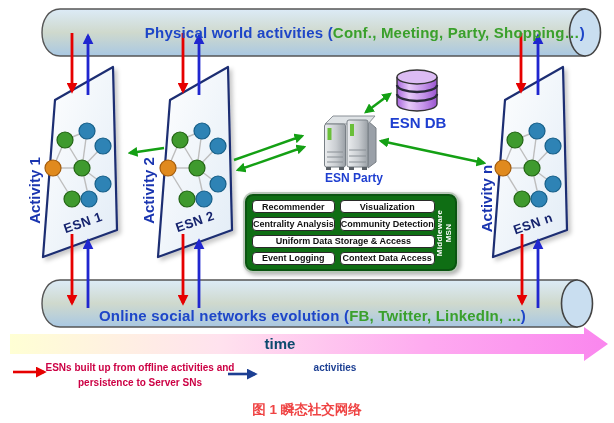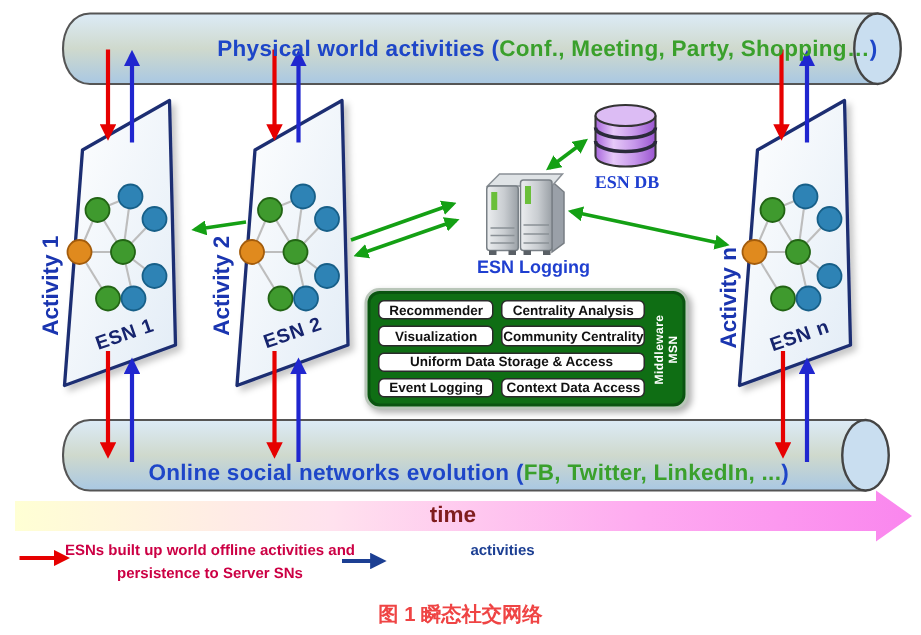--- a/index.html
+++ b/index.html
@@ -48,21 +48,21 @@
   .mw-vlabel{position:absolute;right:2px;top:0;width:22px;height:100%;}
   .mw-vlabel span{
     position:absolute;left:50%;top:50%;white-space:nowrap;
     font-size:8px;font-weight:bold;color:#ffffff;letter-spacing:.3px;
   }
   .mw-vlabel .v1{transform:translate(-50%,-50%) translateX(4.5px) rotate(-90deg);}
   .mw-vlabel .v2{transform:translate(-50%,-50%) translateX(-4.5px) rotate(-90deg);}
   
   .time-label{
     position:absolute;left:0;width:560px;top:335px;text-align:center;
-    font-size:15px;font-weight:bold;color:#7f1d1d;margin-left:22px;
+    font-size:15px;font-weight:bold;color:#0c4a6e;
   }
   
   .legend-red{
     position:absolute;left:40px;top:360px;width:200px;text-align:center;
     color:#cc0044;font-size:10px;font-weight:bold;line-height:15px;
   }
   .legend-blue{
     position:absolute;left:265px;top:360px;width:140px;text-align:center;
     color:#1c3f93;font-size:10px;font-weight:bold;line-height:15px;
   }
@@ -229,43 +229,43 @@
   </div>
 
   <div class="act-label" style="left:-26px;top:182px;">Activity 1</div>
   <div class="act-label" style="left:88px;top:182px;">Activity 2</div>
   <div class="act-label" style="left:426px;top:190px;">Activity n</div>
 
   <div class="esn-label" style="left:48px;top:215px;">ESN 1</div>
   <div class="esn-label" style="left:160px;top:214px;">ESN 2</div>
   <div class="esn-label" style="left:498px;top:216px;">ESN n</div>
 
-  <div class="node-caption" style="left:388px;top:114px;width:60px;font-size:12px;font-family:Liberation Serif, serif;">ESN DB</div>
-  <div class="node-caption" style="left:318px;top:171px;width:72px;font-size:12px;">ESN Logging</div>
+  <div class="node-caption" style="left:388px;top:114px;width:60px;font-size:15px;">ESN DB</div>
+  <div class="node-caption" style="left:318px;top:171px;width:72px;font-size:12px;">ESN Party</div>
 
   <div class="mw-box">
     <div class="mw-grid">
       <div class="pill">Recommender</div>
+      <div class="pill">Visualization</div>
       <div class="pill">Centrality Analysis</div>
-      <div class="pill">Visualization</div>
-      <div class="pill">Community Centrality</div>
+      <div class="pill">Community Detection</div>
       <div class="pill full">Uniform Data Storage &amp; Access</div>
       <div class="pill">Event Logging</div>
       <div class="pill">Context Data Access</div>
     </div>
     <div class="mw-vlabel">
       <span class="v1">MSN</span>
       <span class="v2">Middleware</span>
     </div>
   </div>
 
   <div class="time-label">time</div>
 
   <div class="legend-red">
-    <div>ESNs built up world offline activities and</div>
+    <div>ESNs built up from offline activities and</div>
     <div>persistence to Server SNs</div>
   </div>
   <div class="legend-blue">
     <div>activities</div>
   </div>
 
   <div class="caption">图 1 瞬态社交网络</div>
 
 </div>
 

